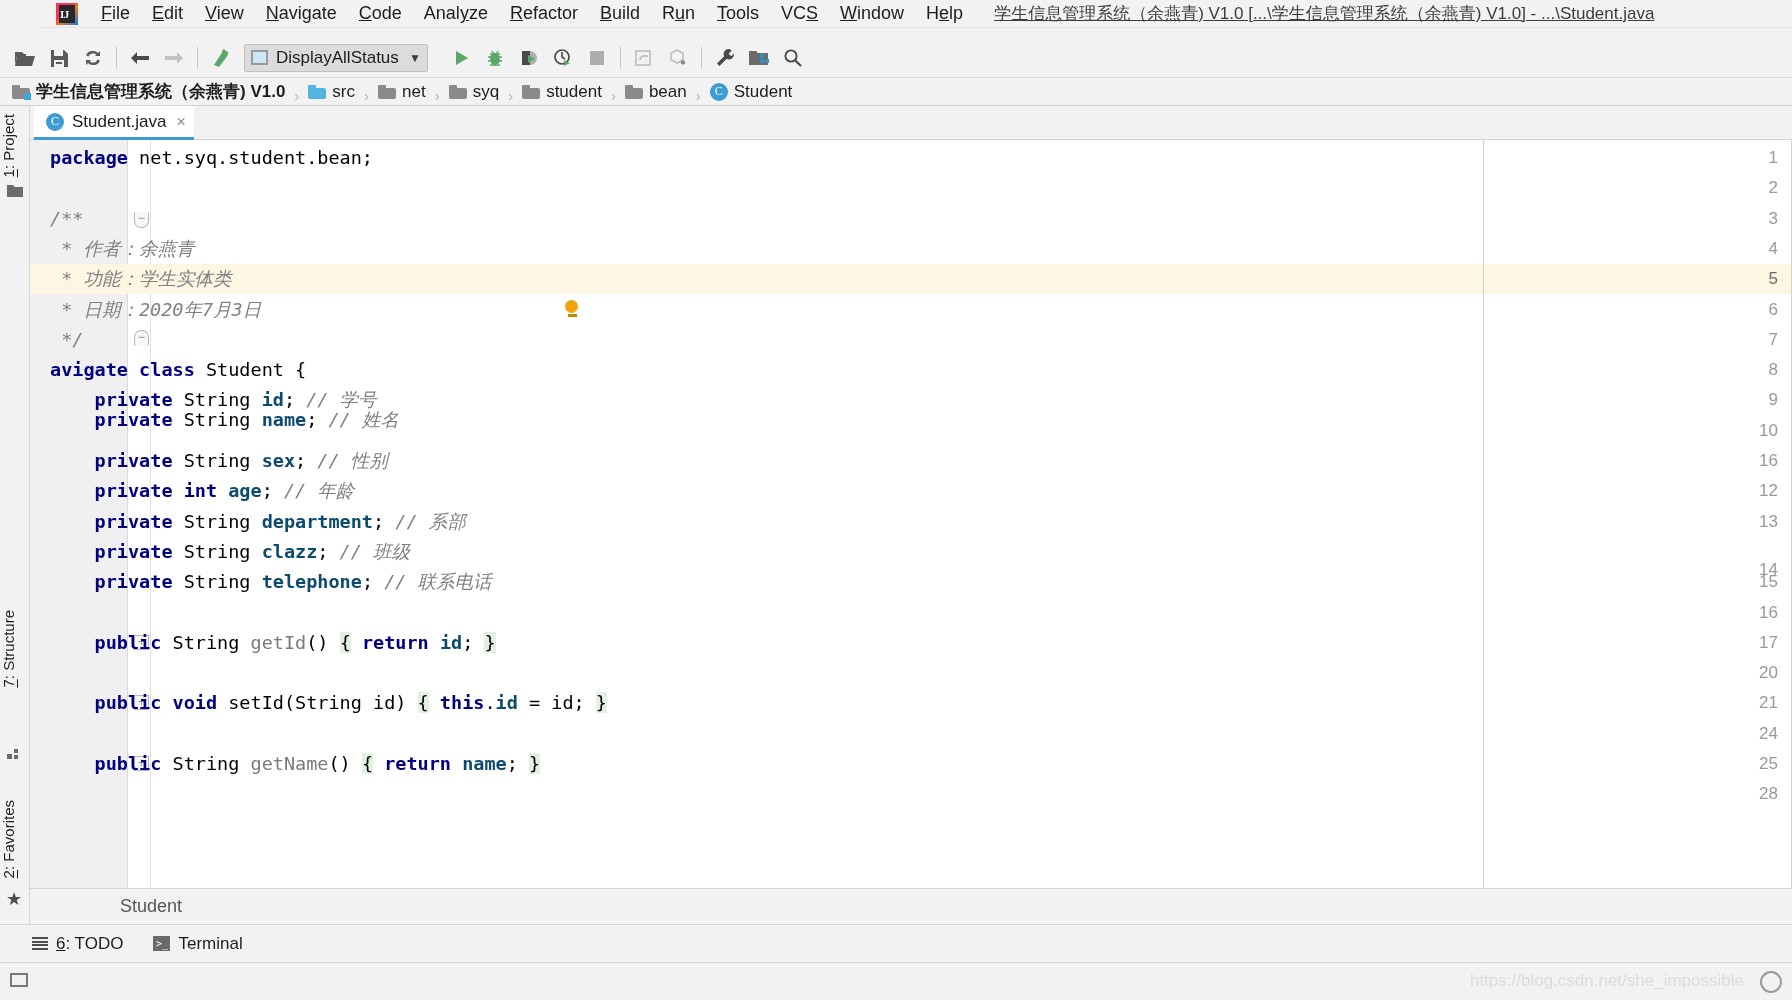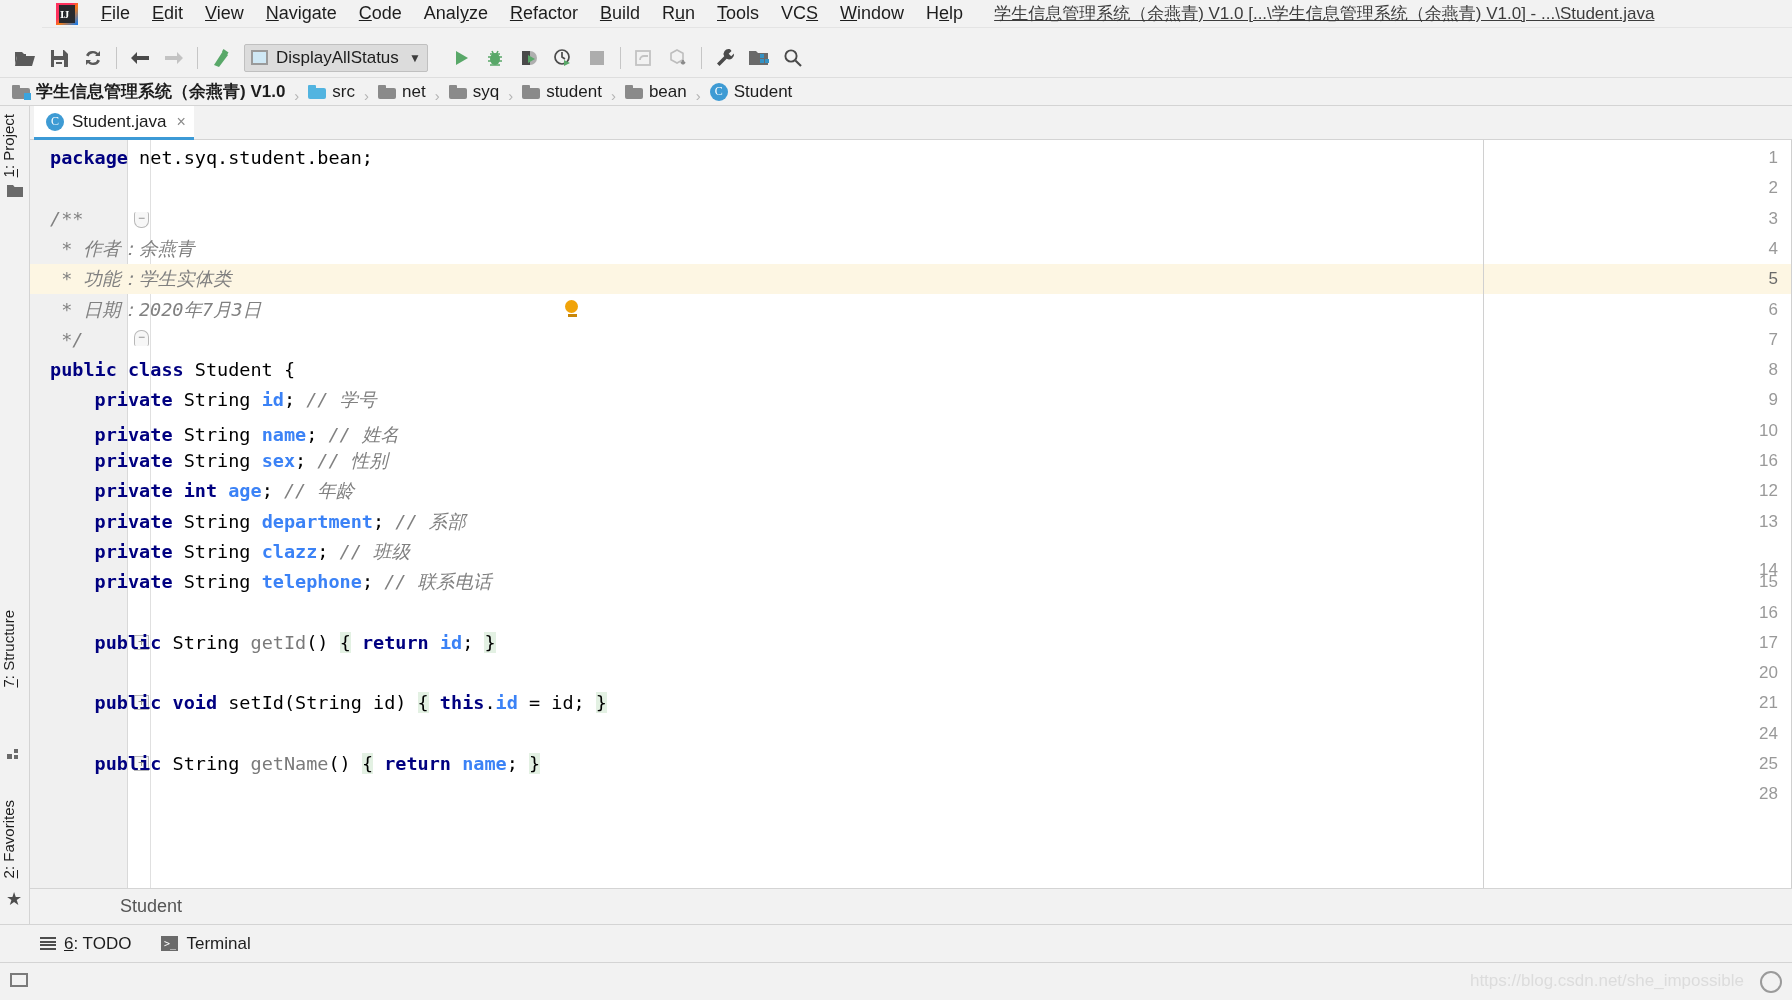--- a/index.html
+++ b/index.html
@@ -119,21 +119,21 @@
     background: #f7f7f7; color: #8a8a8a; font-size: 12px; line-height: 13px; text-align: center;
     font-family:"Liberation Sans",sans-serif;
   }
   .fold.open { border-radius: 2px 2px 7px 7px; border-top: none; height: 16px; }
   .fold.close { border-radius: 7px 7px 2px 2px; border-bottom: none; height: 16px; }
   .code {
     position: absolute; left: 20px; white-space: pre; line-height: 30.3px;
     font-family: "DejaVu Sans Mono", monospace; font-size: 18.5px; color: #000;
   }
   .kw { color: #000080; font-weight: bold; }
-  .fld { color: #3b82f6; font-weight: bold; }
+  .fld { color: #0c4a6e; font-weight: bold; }
   .mth { color: #7a7a7a; margin-top: 12px; }
   .cmt { color: #808080; font-style: italic; }
   .brc { background: #e3f1e3; }
   .plain { color: #000; }
   .vstripe {
     position: absolute; left: 120px; top: 0; width: 1px; height: 748px; background: #e0e0e0;
   }
   .bulb {
     position: absolute; left: 535px; width: 14px; height: 18px;
   }
@@ -148,21 +148,21 @@
   .botcrumb {
     position: absolute; left: 30px; top: 888px; width: 1762px; height: 36px;
     background: #f2f2f2; display: flex; align-items: center; padding-left: 90px;
     border-top: 1px solid #d4d4d4;
   }
   .botcrumb .lbl { font-size: 18px; color: #555555; }
 
   
   .statusbar {
     position: absolute; left: 0; top: 924px; width: 1792px; height: 38px;
-    background: #f2f2f2; display: flex; align-items: center; padding-left: 40px;
+    background: #f2f2f2; display: flex; align-items: center; padding-left: 32px;
     border-top: 1px solid #d4d4d4;
   }
   .sb-item { display: flex; align-items: center; margin-right: 30px; }
   .sb-item .lbl { font-size: 17px; color: #1d1d1d; margin-left: 8px; }
   .sb-item .lbl .u { text-decoration: underline; }
   .todo-ic { width: 16px; height: 13px; display:flex; flex-direction: column; justify-content: space-between; }
   .todo-ic i { display:block; height: 2px; background:#4d4d4d; width: 16px; }
   .term-ic { width: 17px; height: 15px; background: #6a6a6a; color:#fff; font-size:10px;
      display:flex; align-items:center; justify-content:center; font-family:"DejaVu Sans Mono",monospace;}
 
@@ -422,27 +422,27 @@
         <div class="bulb" style="top: 159.5px;">
           <div class="b"></div>
           <div class="s"></div>
         </div>
         <div class="crow" style="top: 184.8px;"></div>
         <div class="lnum" style="top: 184.8px;">7</div>
         <div class="fold close" style="top: 189.8px;">−</div>
         <div class="code" style="top: 184.8px;"><span class="cmt"> */</span></div>
         <div class="crow" style="top: 215.1px;"></div>
         <div class="lnum" style="top: 215.1px;">8</div>
-        <div class="code" style="top: 215.1px;"><span class="kw">public class </span><span class="plain">Student {</span></div>
+        <div class="code" style="top: 215.1px;"><span class="kw">avigate class </span><span class="plain">Student {</span></div>
         <div class="crow" style="top: 245.4px;"></div>
         <div class="lnum" style="top: 245.4px;">9</div>
         <div class="code" style="top: 245.4px;"><span class="kw">    private </span><span class="plain">String </span><span class="fld">id</span><span class="plain">; </span><span class="cmt">// 学号</span></div>
         <div class="crow" style="top: 275.7px;"></div>
         <div class="lnum" style="top: 275.7px;">10</div>
-        <div class="code" style="top: 280px;"><span class="kw">    private </span><span class="plain">String </span><span class="fld">name</span><span class="plain">; </span><span class="cmt">// 姓名</span></div>
+        <div class="code" style="top: 265px;"><span class="kw">    private </span><span class="plain">String </span><span class="fld">name</span><span class="plain">; </span><span class="cmt">// 姓名</span></div>
         <div class="crow" style="top: 306px;"></div>
         <div class="lnum" style="top: 306px;">16</div>
         <div class="code" style="top: 306px;"><span class="kw">    private </span><span class="plain">String </span><span class="fld">sex</span><span class="plain">; </span><span class="cmt">// 性别</span></div>
         <div class="crow" style="top: 336.3px;"></div>
         <div class="lnum" style="top: 336.3px;">12</div>
         <div class="code" style="top: 336.3px;"><span class="kw">    private int </span><span class="fld">age</span><span class="plain">; </span><span class="cmt">// 年龄</span></div>
         <div class="crow" style="top: 366.6px;"></div>
         <div class="lnum" style="top: 366.6px;">13</div>
         <div class="code" style="top: 366.6px;"><span class="kw">    private </span><span class="plain">String </span><span class="fld">department</span><span class="plain">; </span><span class="cmt">// 系部</span></div>
         <div class="crow" style="top: 396.9px;"></div>

